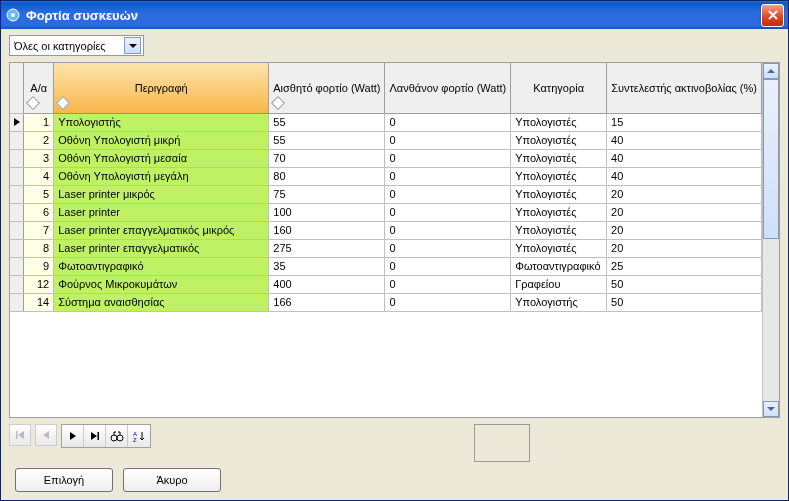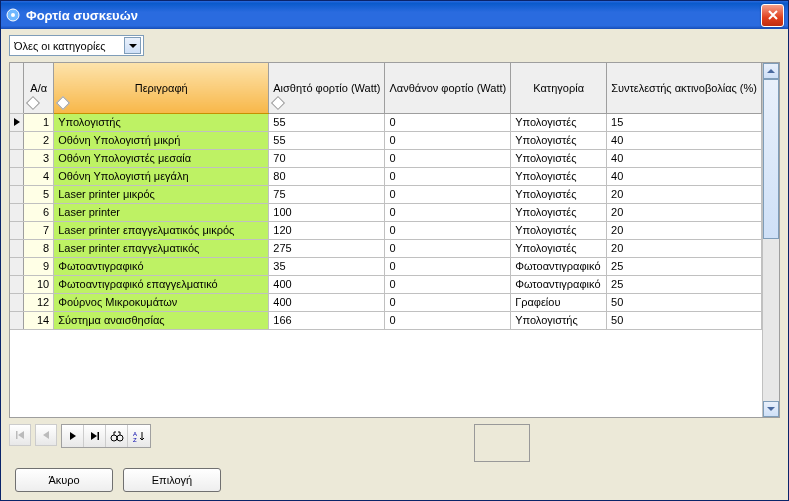--- a/index.html
+++ b/index.html
@@ -122,21 +122,21 @@
                 <td class="colA">2</td>
                 <td class="colDesc">Οθόνη Υπολογιστή μικρή</td>
                 <td class="colS">55</td>
                 <td class="colL">0</td>
                 <td class="colK">Υπολογιστές</td>
                 <td class="colR">40</td>
               </tr>
               <tr>
                 <td class="rowhdr"></td>
                 <td class="colA">3</td>
-                <td class="colDesc">Οθόνη Υπολογιστές μεσαία</td>
+                <td class="colDesc">Οθόνη Υπολογιστή μεσαία</td>
                 <td class="colS">70</td>
                 <td class="colL">0</td>
                 <td class="colK">Υπολογιστές</td>
                 <td class="colR">40</td>
               </tr>
               <tr>
                 <td class="rowhdr"></td>
                 <td class="colA">4</td>
                 <td class="colDesc">Οθόνη Υπολογιστή μεγάλη</td>
                 <td class="colS">80</td>
@@ -159,48 +159,39 @@
                 <td class="colDesc">Laser printer</td>
                 <td class="colS">100</td>
                 <td class="colL">0</td>
                 <td class="colK">Υπολογιστές</td>
                 <td class="colR">20</td>
               </tr>
               <tr>
                 <td class="rowhdr"></td>
                 <td class="colA">7</td>
                 <td class="colDesc">Laser printer επαγγελματικός μικρός</td>
-                <td class="colS">120</td>
+                <td class="colS">160</td>
                 <td class="colL">0</td>
                 <td class="colK">Υπολογιστές</td>
                 <td class="colR">20</td>
               </tr>
               <tr>
                 <td class="rowhdr"></td>
                 <td class="colA">8</td>
                 <td class="colDesc">Laser printer επαγγελματικός</td>
                 <td class="colS">275</td>
                 <td class="colL">0</td>
                 <td class="colK">Υπολογιστές</td>
                 <td class="colR">20</td>
               </tr>
               <tr>
                 <td class="rowhdr"></td>
                 <td class="colA">9</td>
                 <td class="colDesc">Φωτοαντιγραφικό</td>
                 <td class="colS">35</td>
-                <td class="colL">0</td>
-                <td class="colK">Φωτοαντιγραφικό</td>
-                <td class="colR">25</td>
-              </tr>
-              <tr>
-                <td class="rowhdr"></td>
-                <td class="colA">10</td>
-                <td class="colDesc">Φωτοαντιγραφικό επαγγελματικό</td>
-                <td class="colS">400</td>
                 <td class="colL">0</td>
                 <td class="colK">Φωτοαντιγραφικό</td>
                 <td class="colR">25</td>
               </tr>
               <tr>
                 <td class="rowhdr"></td>
                 <td class="colA">12</td>
                 <td class="colDesc">Φούρνος Μικροκυμάτων</td>
                 <td class="colS">400</td>
                 <td class="colL">0</td>
@@ -275,21 +266,21 @@
                 </svg>
               </span>
             </div>
         </div>
       </div>
       <div class="preview"></div>
     </div>
 
     <div class="btnrow">
       <div class="pushbtn">
+          <span>Επιλογή</span>
+        </div>
+      <div class="pushbtn">
           <span>Άκυρο</span>
         </div>
-      <div class="pushbtn">
-          <span>Επιλογή</span>
-        </div>
     </div>
 
   </div>
 </div>
 
 </body></html>

